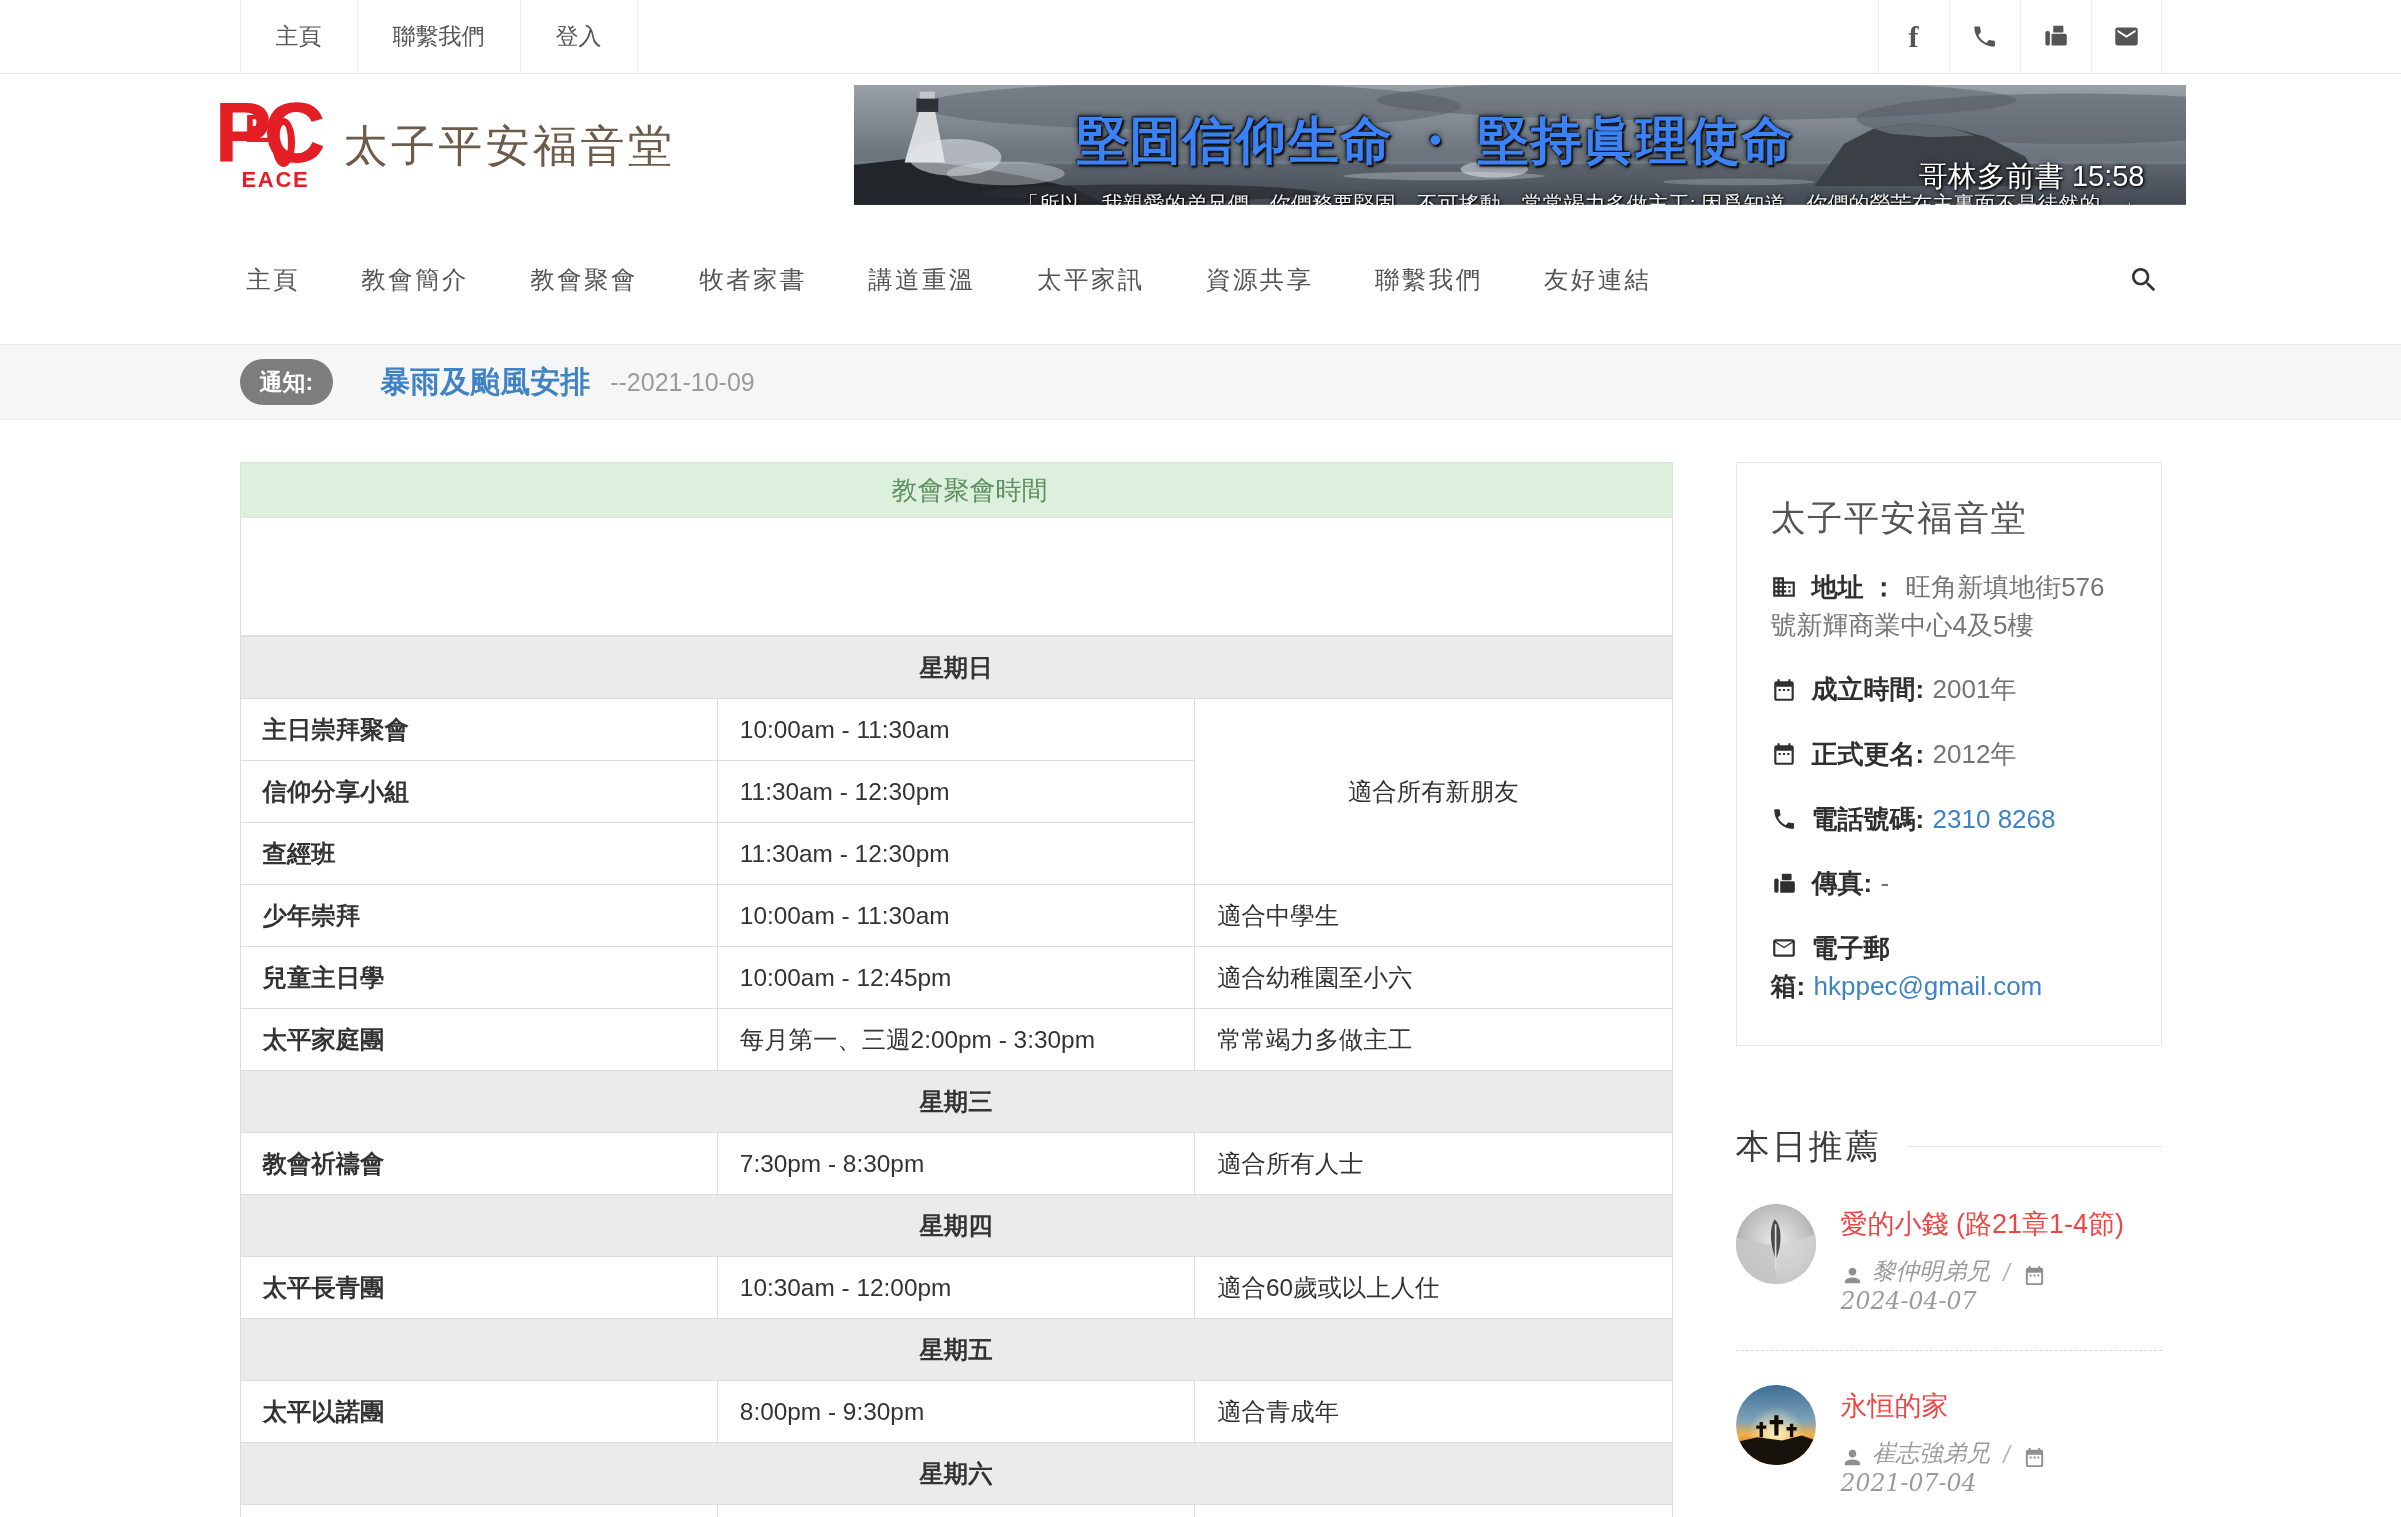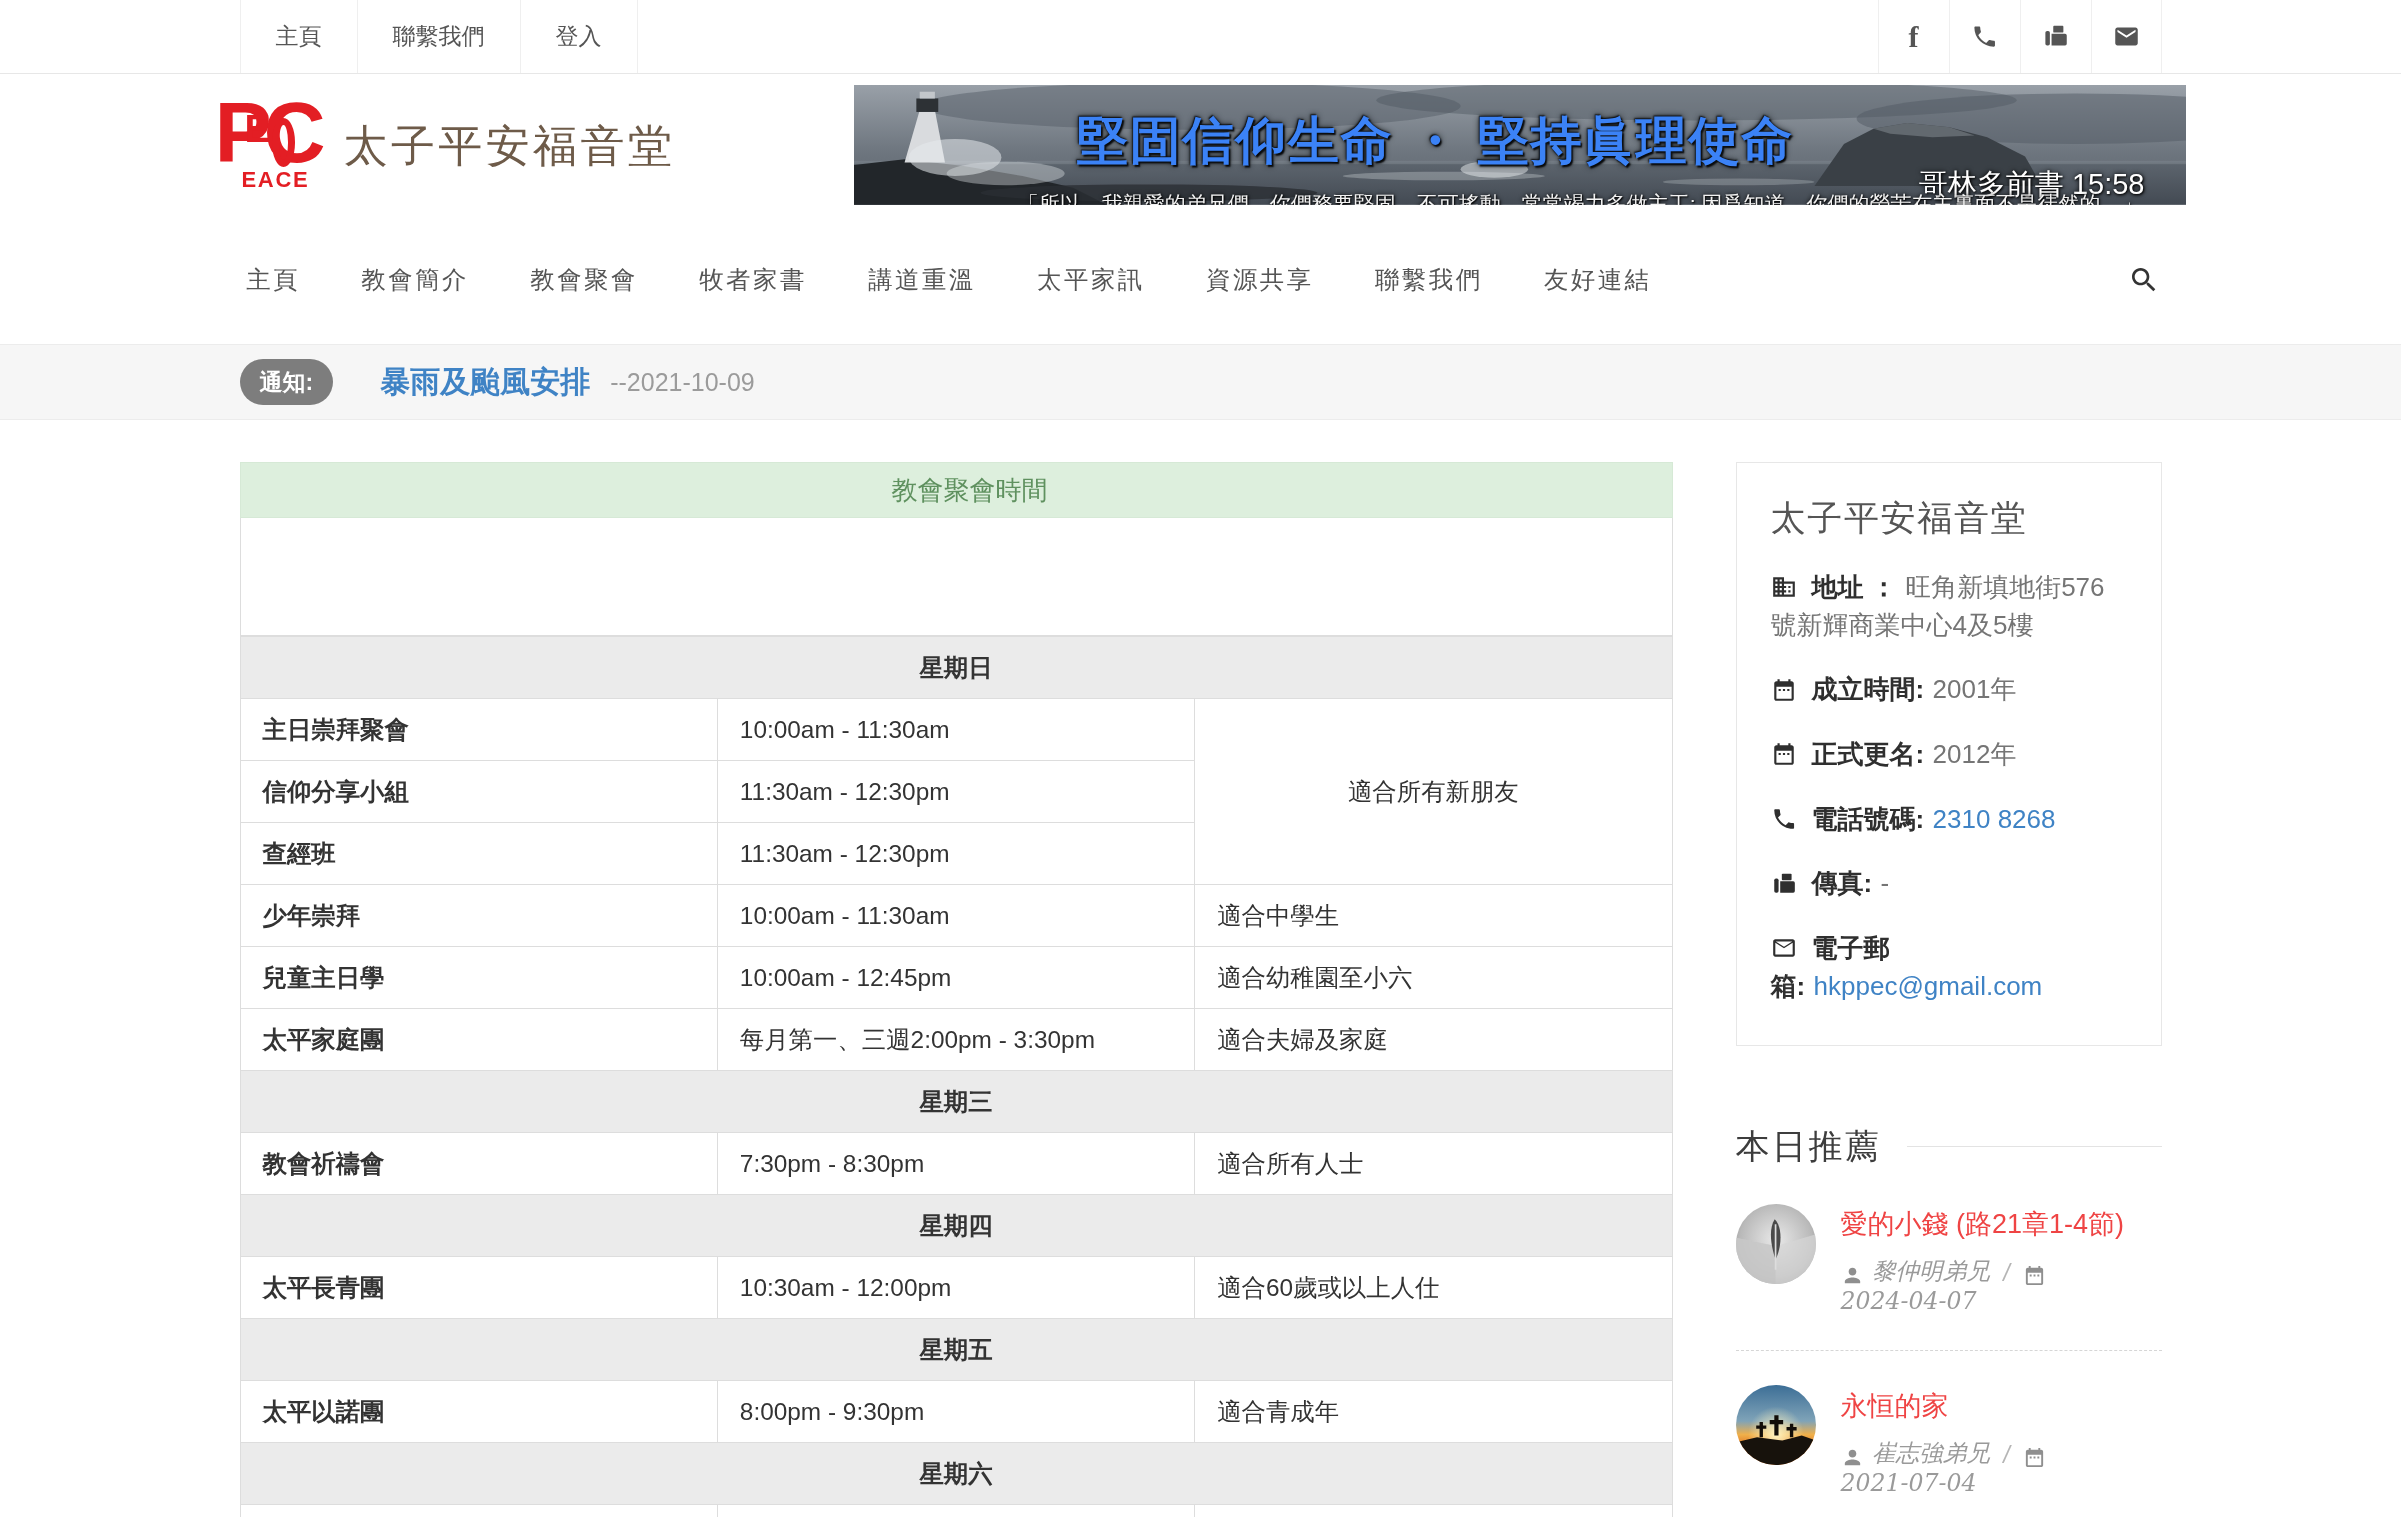--- a/index.html
+++ b/index.html
@@ -32,21 +32,21 @@
   .lg-c { position:absolute; left:49px; top:-10px; font-size:86px; line-height:1; font-weight:900; color:#e31e24; }
   .lg-o { position:absolute; left:57px; top:18.5px; width:23.6px; height:49px; border:7.6px solid #e31e24; border-radius:50%; }
   .lg-eace { position:absolute; left:27px; bottom:0; font-size:22px; font-weight:900; color:#e31e24; letter-spacing:1.7px; }
   .site-title { font-size:44px; color:#6e5b49; margin-left:35px; letter-spacing:3.4px; }
   .banner { position:absolute; right:0; top:11px; width:1333px; height:120px; overflow:hidden; }
   .banner svg.bg { position:absolute; inset:0; }
   .banner-title { position:absolute; left:0; right:169px; top:22px; text-align:center;
     font-size:51px; font-weight:bold; color:#3b82f6; letter-spacing:1.7px;
     text-shadow: 0 0 6.7px #15191d, 1.7px 1.7px 1.7px #000, -0.8px -0.8px 1.7px #000; }
   .banner-ref { position:absolute; right:42px; top:72px; font-size:29px; color:#fff;
-    text-shadow: 0.8px 0.8px 2.5px #000, 0 0 5px #000; margin-top: 8px; }
+    text-shadow: 0.8px 0.8px 2.5px #000, 0 0 5px #000; }
   .banner-verse { position:absolute; right:44px; top:105px; font-size:21px; color:#f2f2f2; white-space:nowrap;
     text-shadow: 0.8px 0.8px 1.7px #000, 0 0 4.2px #000; }
 
   
   .mainnav { height:129px; background:#fff; }
   .mainnav-inner { display:flex; align-items:center; height:100%; }
   .mainnav a.nav-item { font-size:24.4px; color:#555; margin-right:48px; padding:0 6.7px; letter-spacing:2.5px; }
   .nav-search { margin-left:auto; margin-right:1.7px; display:flex; align-items:center; }
   .nav-search svg { width:32px; height:32px; fill:#333; }
 
@@ -241,21 +241,21 @@
           <td class="c3">適合中學生</td>
         </tr>
         <tr>
           <td class="c1">兒童主日學</td>
           <td class="c2">10:00am - 12:45pm</td>
           <td class="c3">適合幼稚園至小六</td>
         </tr>
         <tr>
           <td class="c1">太平家庭團</td>
           <td class="c2">每月第一、三週2:00pm - 3:30pm</td>
-          <td class="c3">適合夫婦及家庭</td>
+          <td class="c3">常常竭力多做主工</td>
         </tr>
 
         <tr>
             <td class="day-band" colspan="3">星期三</td>
           </tr>
         <tr>
           <td class="c1">教會祈禱會</td>
           <td class="c2">7:30pm - 8:30pm</td>
           <td class="c3">適合所有人士</td>
         </tr>

